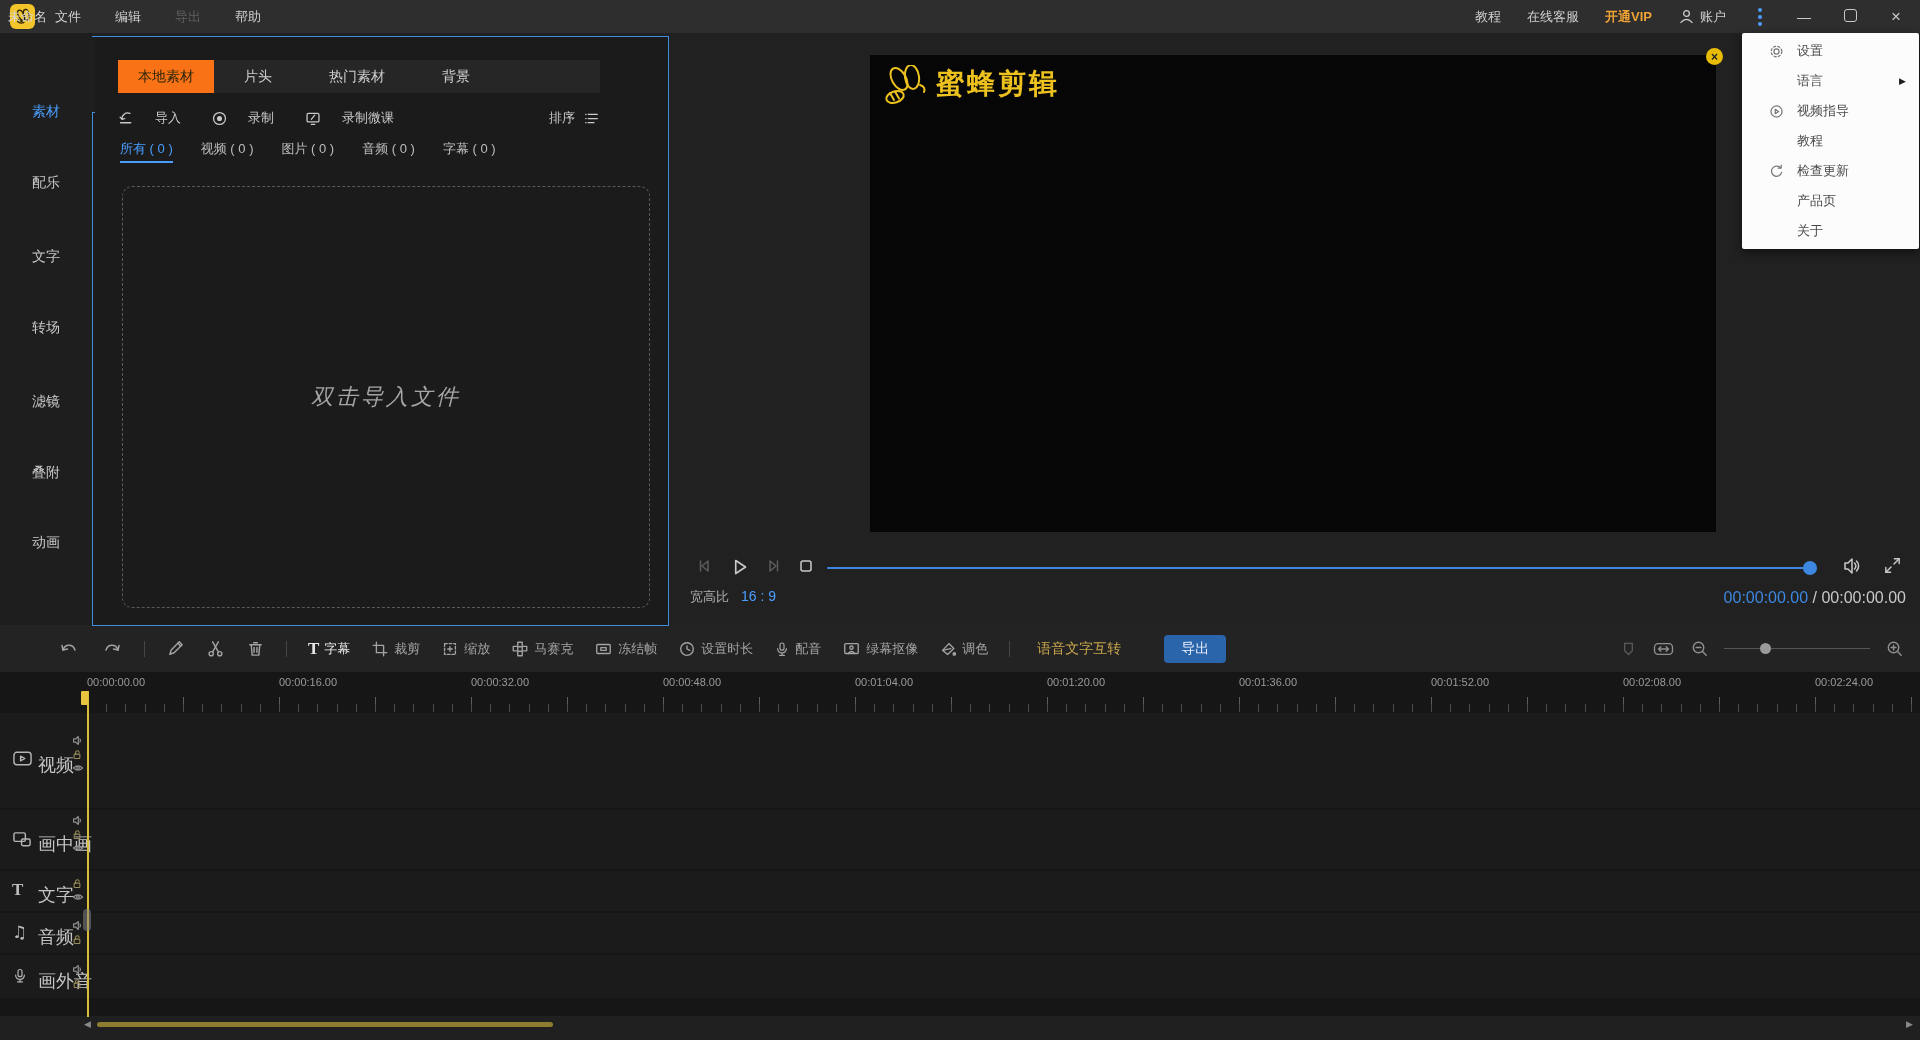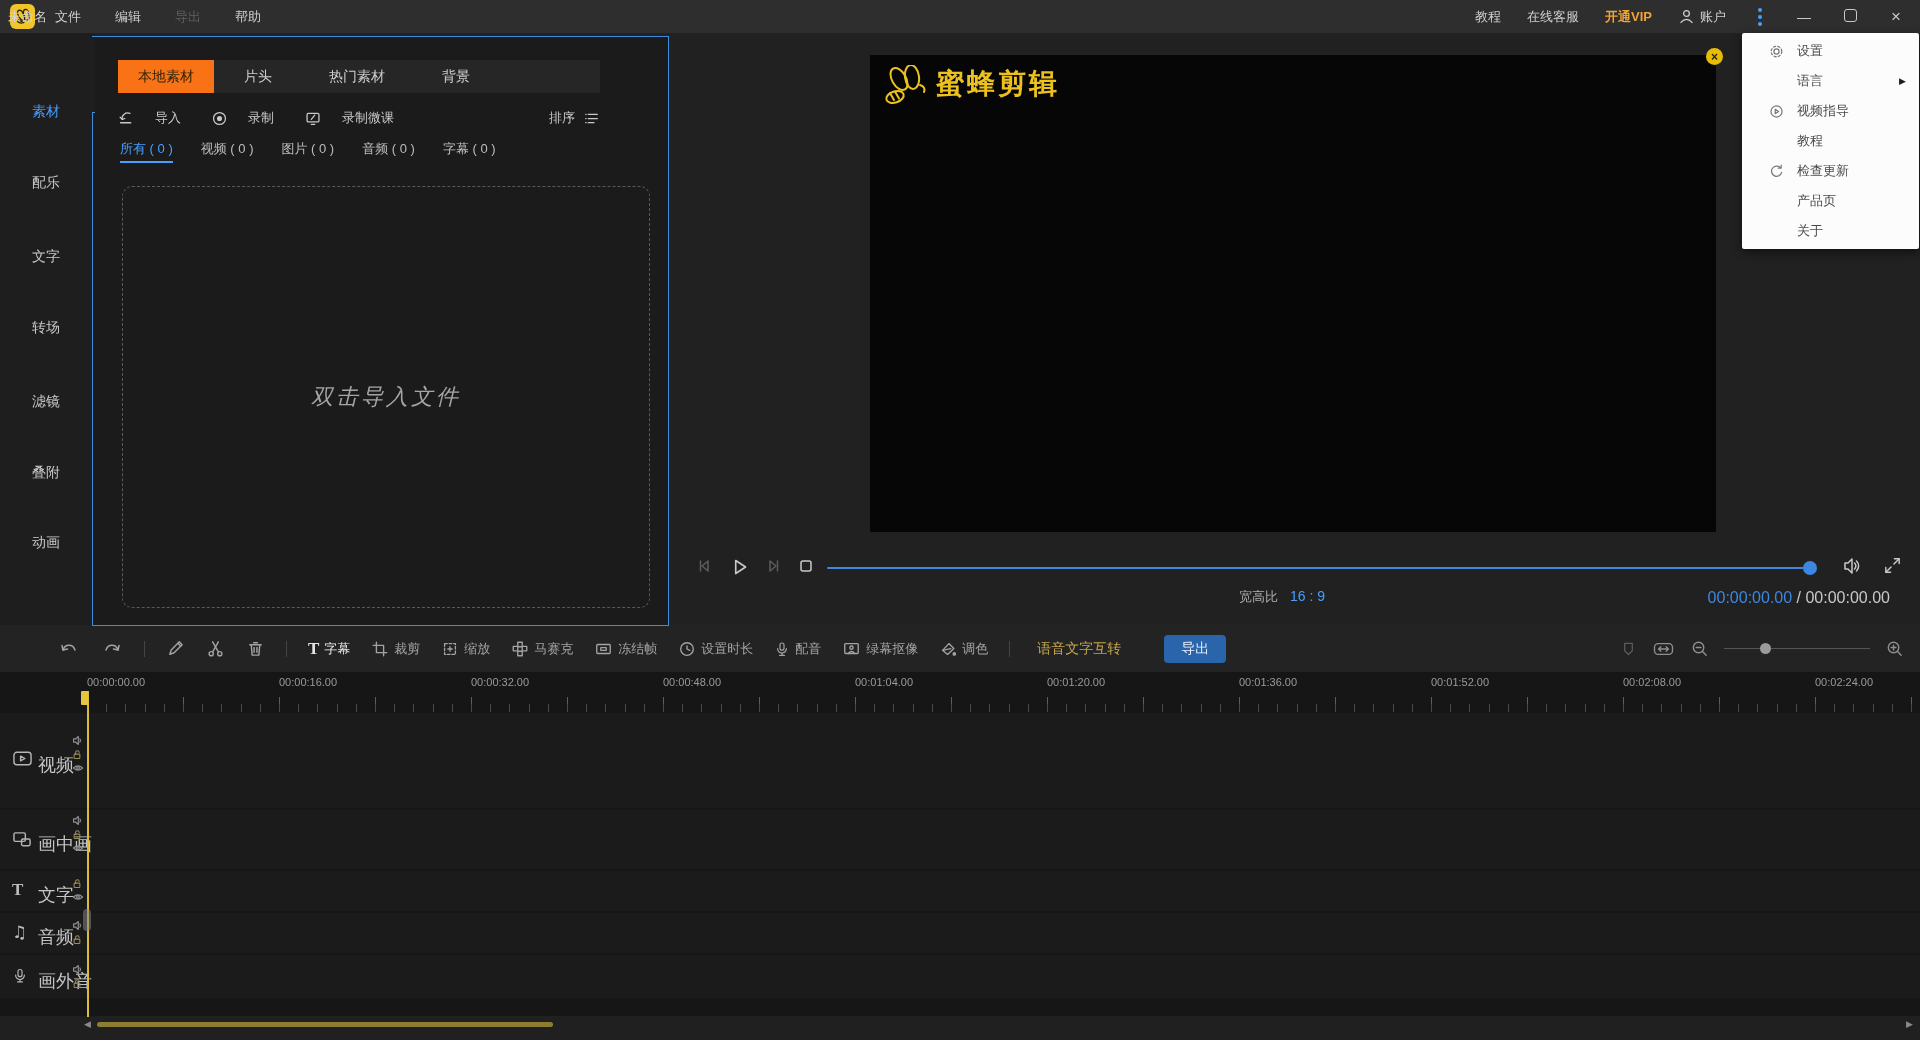--- a/index.html
+++ b/index.html
@@ -51,21 +51,21 @@
   .video-canvas{position:absolute;left:870px;top:55px;width:846px;height:477px;background:#060606;}
   .watermark{position:absolute;left:12px;top:10px;display:flex;align-items:flex-start;gap:8px;color:#edc21f;}
   .watermark b{font-size:28px;letter-spacing:3px;font-weight:bold;}
   .pv-close{position:absolute;right:-7px;top:-7px;width:17px;height:17px;border-radius:50%;background:#e8bb05;
             color:#242424;display:flex;align-items:center;justify-content:center;font-size:12px;font-weight:bold;}
   .transport{position:absolute;left:690px;top:552px;width:1220px;height:30px;}
   .tbtn{position:absolute;top:3px;color:#c9c9c9;}
   .tbtn.dim{color:#5d5d5d;}
   .pv-line{position:absolute;left:137px;top:15px;width:986px;height:2px;background:#3d87e0;border-radius:1px;}
   .pv-handle{position:absolute;left:1113px;top:9px;width:14px;height:14px;border-radius:50%;background:#3d87e0;}
-  .info-row{position:absolute;left:674px;top:588px;width:1216px;height:20px;color:#b0b0b0;text-align:center;}
+  .info-row{position:absolute;left:690px;top:588px;width:1216px;height:20px;color:#b0b0b0;}
   .aspect-val{color:#4a9eff;font-size:14px;margin-left:12px;}
   .times{position:absolute;right:0;top:1px;font-size:16px;color:#c9c9c9;}
   .times .cur{color:#3d87e0;}
 
   
   .toolbar{position:absolute;left:0;top:625px;width:1920px;height:47px;background:#232323;
            display:flex;align-items:center;padding-left:58px;gap:21px;box-sizing:border-box;}
   .tool{display:flex;align-items:center;gap:5px;color:#a3a3a3;}
   .tool.lit{color:#e6e6e6;}
   .tsep{width:1px;height:16px;background:#454545;}

